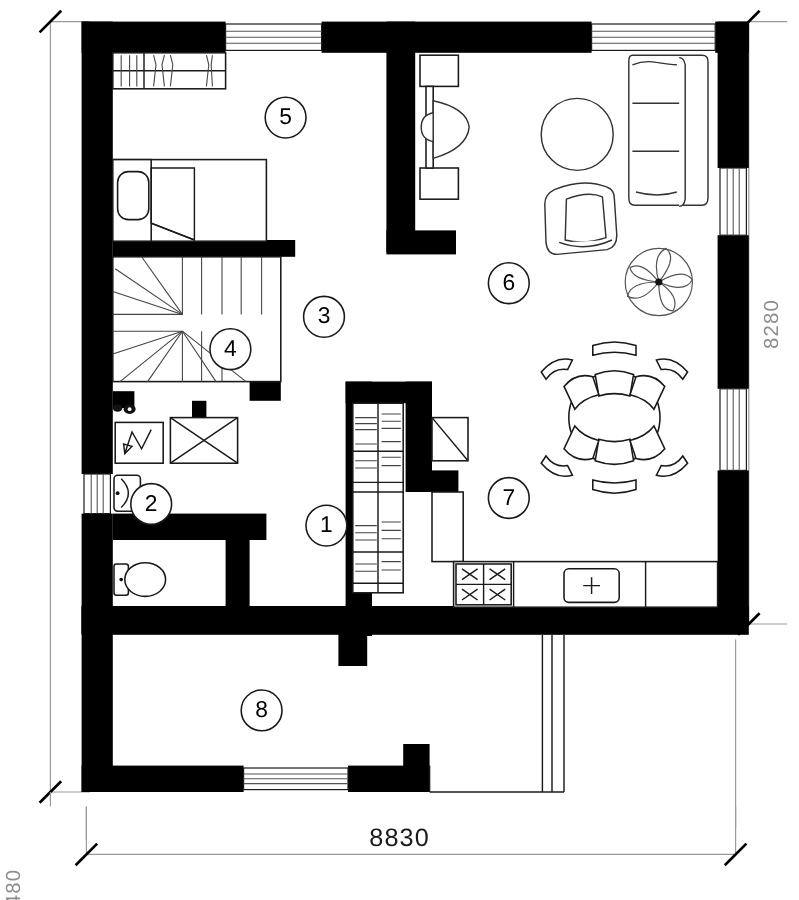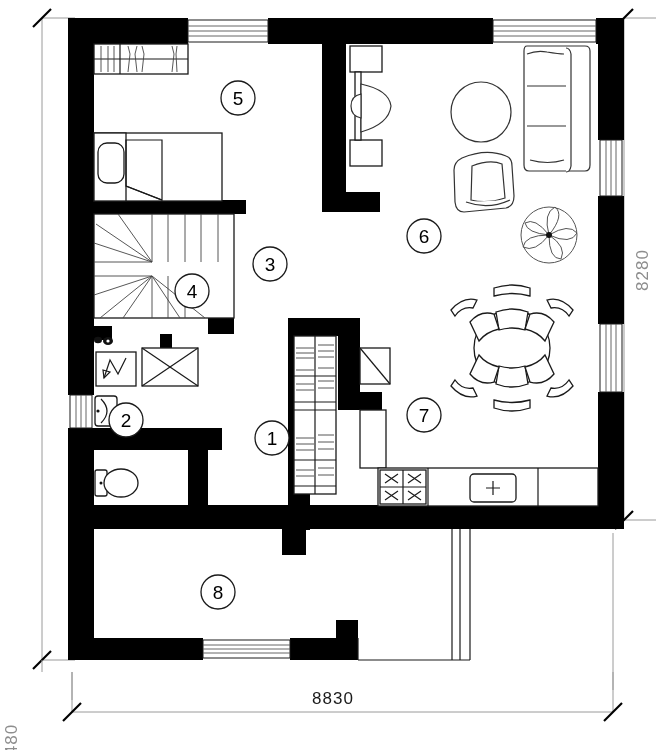--- a/index.html
+++ b/index.html
@@ -25,21 +25,21 @@
   #dim-left-wrap{position:absolute;left:18px;top:375px;}
   #dim-right-wrap{position:absolute;left:643px;top:270px;}
   #dim-right{
     position:absolute;left:0;top:0;
     transform:translate(-50%,-50%) rotate(-90deg);
     color:#8d8d8d;font-size:17px;
   }
   #dim-bottom{
     position:absolute;left:333px;top:699px;
     transform:translate(-50%,-50%);
-    color:#1a1a1a;font-size:17px;
+    color:#1a1a1a;font-size:21px;
   }
   .room-num{
     font-family:"Liberation Sans", sans-serif;
     font-size:19px;fill:#000;text-anchor:middle;
     dominant-baseline:central;
   }
   .room-circle{fill:#ffffff;stroke:#1a1a1a;stroke-width:1.3;}
   .wall{fill:#000000;}
   .thinline{fill:none;stroke:#1a1a1a;stroke-width:1.2;}
   .thinline-l{fill:none;stroke:#444;stroke-width:0.9;}

